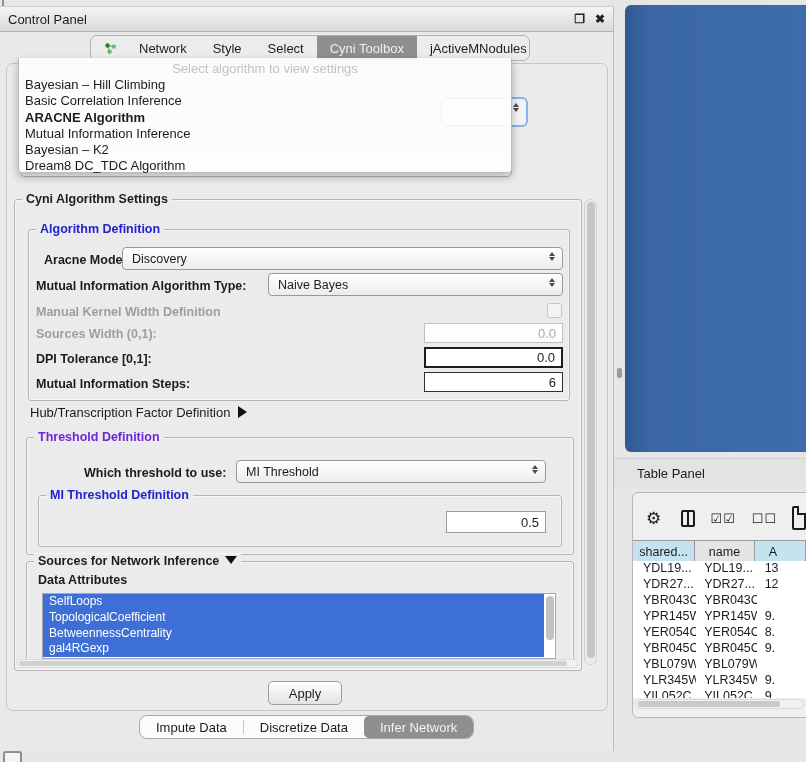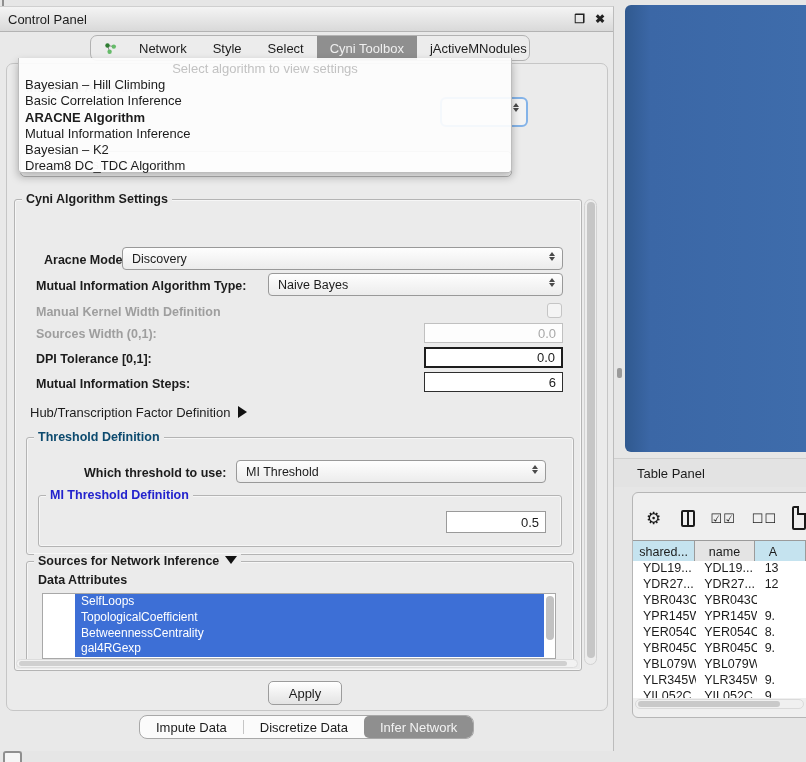--- a/index.html
+++ b/index.html
@@ -40,21 +40,21 @@
          background:rgba(253,253,253,0.93);border:1px solid #bdbdbd;border-top:none;
          border-radius:0 0 4px 4px;box-shadow:0 4px 9px rgba(0,0,0,0.28);padding-top:2px;box-sizing:border-box;}
   .popup-placeholder{text-align:center;color:#c2c2c2;font-size:13px;line-height:17px;}
   .popup-item{font-size:13px;line-height:16.3px;padding-left:6px;white-space:nowrap;}
   .popup-item.sel{font-weight:bold;}
 
   
   .fieldset{position:absolute;border:1px solid #b4b4b4;border-radius:3px;box-shadow:inset 0 0 0 1px rgba(255,255,255,0.55);}
   .legend{position:absolute;top:-8px;left:7px;background:#ebebeb;padding:0 4px;font-size:12.5px;font-weight:bold;white-space:nowrap;}
   .legend.blue{color:#2323cd;}
-  .legend.green{color:#0c4a6e;}
+  .legend.green{color:#6d28d9;}
   .flabel{position:absolute;font-size:12.5px;font-weight:bold;white-space:nowrap;}
   .flabel.dis{color:#9e9e9e;}
 
   .combo{position:absolute;height:23px;border:1px solid #999;border-radius:4px;
          background:linear-gradient(#fefefe,#ececec);font-size:12.5px;display:flex;align-items:center;
          padding:0 22px 0 9px;box-sizing:border-box;white-space:nowrap;}
   .stepper{position:absolute;right:7px;top:4px;display:flex;flex-direction:column;align-items:center;gap:1px;}
   .stepper i{width:0;height:0;border-left:3.5px solid transparent;border-right:3.5px solid transparent;}
   .stepper .up{border-bottom:4.5px solid #4a4a4a;}
   .stepper .dn{border-top:4.5px solid #4a4a4a;}
@@ -64,21 +64,21 @@
   .tinput.dark{border:2px solid #1d1d1d;}
   .tinput.mid{border:1.5px solid #2e2e2e;}
   .tinput.dis{border:1px solid #c0c0c0;color:#a8a8a8;background:#fdfdfd;}
 
   .checkbox{position:absolute;width:13px;height:13px;border:1px solid #c5c5c5;border-radius:3px;background:#f4f4f4;}
 
   .arrow-right{display:inline-block;width:0;height:0;border-top:6px solid transparent;border-bottom:6px solid transparent;border-left:9px solid #111;margin-left:8px;vertical-align:-1px;}
   .arrow-down{display:inline-block;width:0;height:0;border-left:6px solid transparent;border-right:6px solid transparent;border-top:8px solid #111;margin-left:6px;vertical-align:1px;}
 
   .attr-listbox{position:absolute;left:42px;top:586px;width:512px;height:64px;background:#fff;border:1px solid #a8a8a8;overflow:hidden;}
-  .attr-item{font-size:12px;line-height:15.8px;padding-left:6px;background:#3D6FD6;color:#fff;margin-right:11px;white-space:nowrap;margin-left:32px;}
+  .attr-item{font-size:12px;line-height:15.8px;padding-left:6px;background:#3D6FD6;color:#fff;margin-right:11px;white-space:nowrap;}
   .attr-vscroll{position:absolute;right:1px;top:2px;width:8px;height:44px;background:#c2c2c2;border-radius:4px;}
 
   .vscroll{position:absolute;left:584px;top:192px;width:13px;height:466px;background:#ededed;border:1px solid #d2d2d2;border-radius:7px;box-sizing:border-box;}
   .vscroll .thumb{position:absolute;left:1.5px;top:2px;width:8px;height:456px;background:#c6c6c6;border-radius:5px;}
   .hscroll{position:absolute;left:16px;top:652px;width:562px;height:9px;background:#f2f2f2;border:1px solid #dcdcdc;border-radius:5px;box-sizing:border-box;}
   .hscroll .thumb{position:absolute;left:2px;top:1px;width:548px;height:5px;background:#d0d0d0;border-radius:3px;}
 
   .apply-btn{position:absolute;left:268px;top:674px;width:72px;height:22px;border:1px solid #9c9c9c;border-radius:5px;
              background:linear-gradient(#ffffff,#e3e3e3);font-size:13px;display:flex;align-items:center;justify-content:center;}
 
@@ -192,20 +192,23 @@
           <div class="popup-item">Mutual Information Inference</div>
           <div class="popup-item">Bayesian – K2</div>
           <div class="popup-item">Dream8 DC_TDC Algorithm</div>
         </div>
     </div>
 
     <div class="fieldset" style="left:14px;top:192px;width:566px;height:470px;">
       <span class="legend">Cyni Algorithm Settings</span>
     </div>
 
+    <div class="fieldset" style="left:28px;top:222px;width:540px;height:170px;">
+      <span class="legend blue">Algorithm Definition</span>
+    </div>
     <span class="flabel" style="left:44px;top:246px;">Aracne Mode:</span>
     <div class="combo" style="left:122px;top:240px;width:441px;">
       <span>Discovery</span>
       <span class="stepper">
           <i class="up"></i>
           <i class="dn"></i>
         </span>
     </div>
 
     <span class="flabel" style="left:36px;top:272px;">Mutual Information Algorithm Type:</span>

